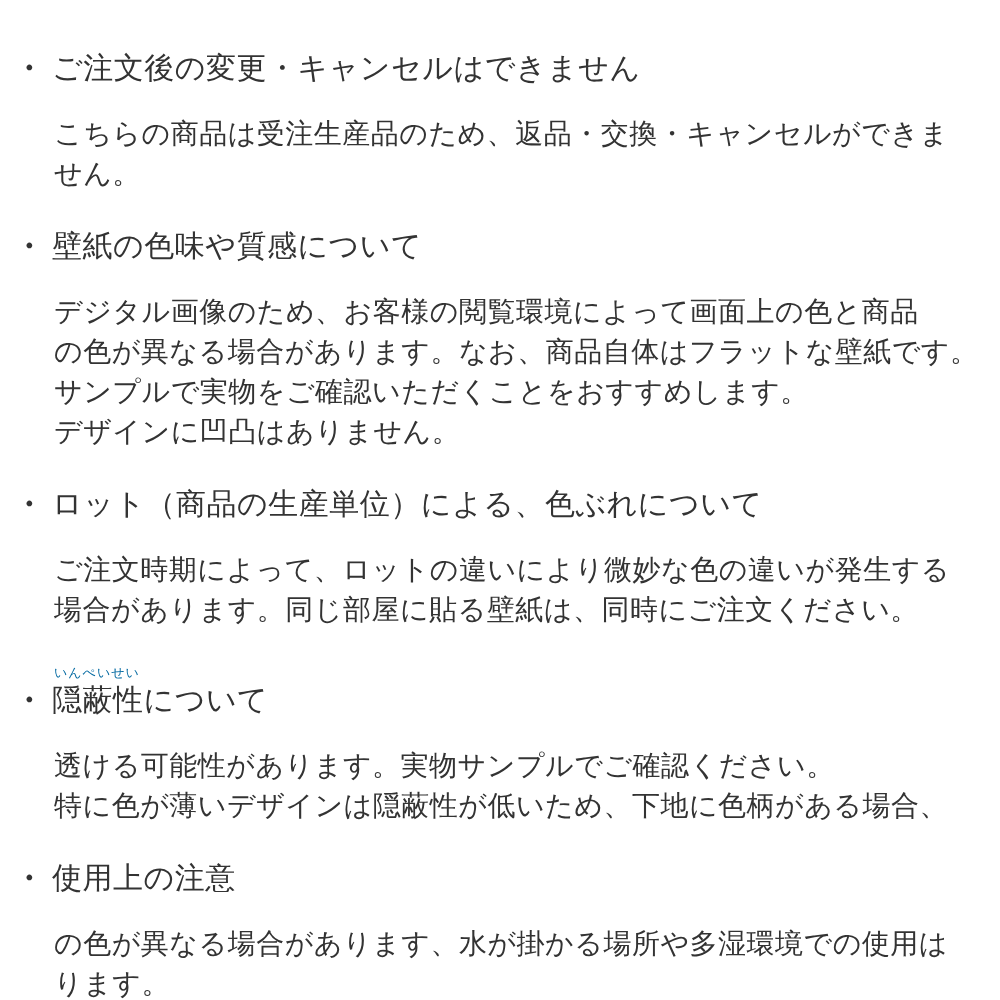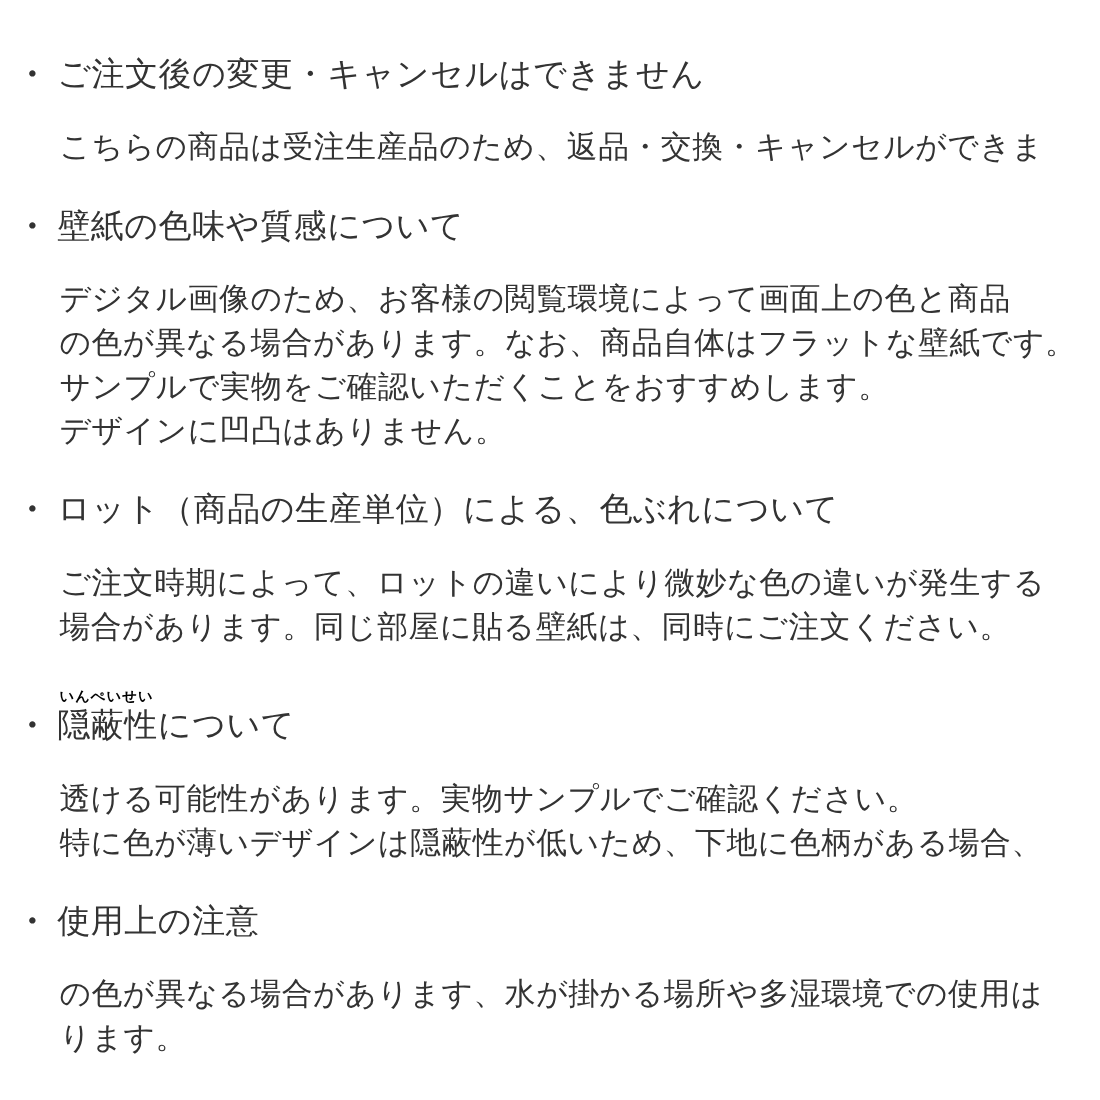--- a/index.html
+++ b/index.html
@@ -42,23 +42,22 @@
     line-height: 36px;
     font-weight: 400;
     letter-spacing: 0.5px;
     white-space: nowrap;
   }
   .furigana {
     padding-left: 40px;
     font-size: 13px;
     line-height: 18px;
     letter-spacing: 1px;
-    color: #000000;
+    color: #0369a1;
     white-space: nowrap;
-    font-weight: bold;
   }
   .body {
     margin-top: 28px;
     padding-left: 40px;
     font-size: 28px;
     line-height: 40px;
     letter-spacing: 0.5px;
   }
   .body .line {
     white-space: nowrap;
@@ -69,20 +68,21 @@
 
 <div class="doc">
 
   <section class="section">
     <div class="heading-row">
       <span class="bullet">・</span>
       <h2 class="heading">ご注文後の変更・キャンセルはできません</h2>
     </div>
     <div class="body">
       <div class="line">こちらの商品は受注生産品のため、返品・交換・キャンセルができま</div>
+      <div class="line">せん。</div>
     </div>
   </section>
 
   <section class="section">
     <div class="heading-row">
       <span class="bullet">・</span>
       <h2 class="heading">壁紙の色味や質感について</h2>
     </div>
     <div class="body">
       <div class="line">デジタル画像のため、お客様の閲覧環境によって画面上の色と商品</div>

